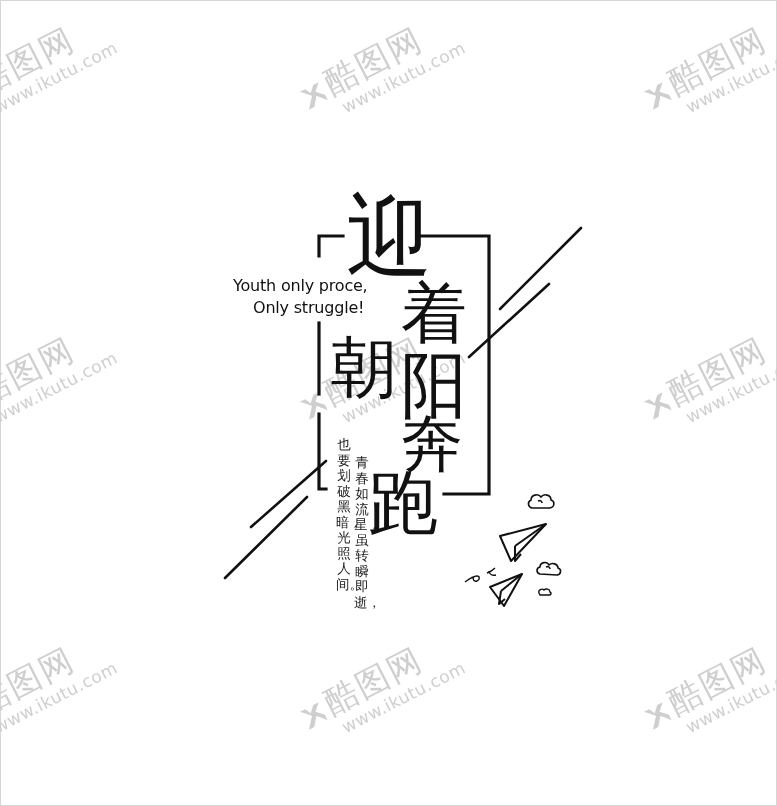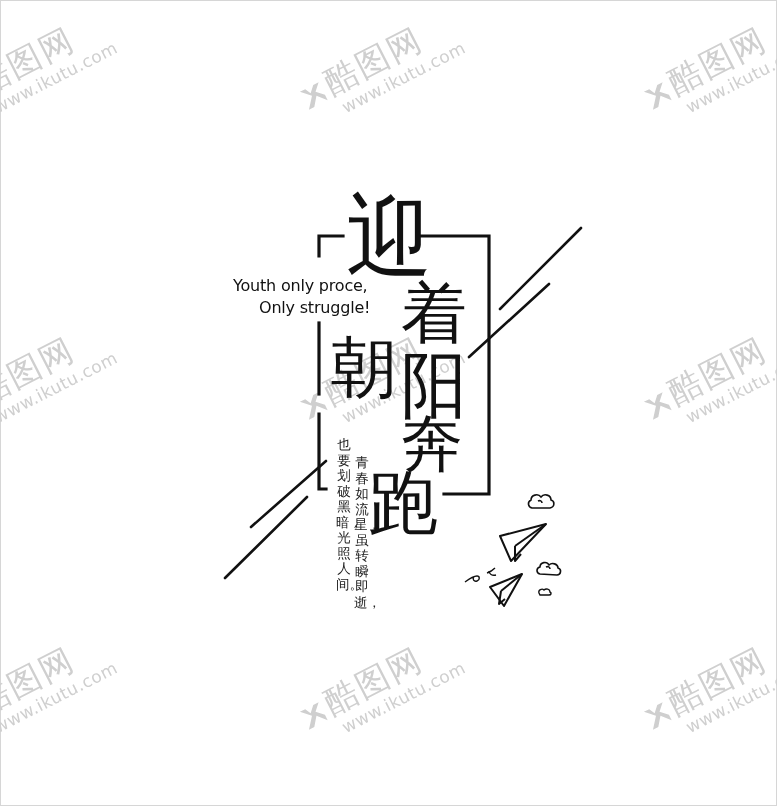--- a/index.html
+++ b/index.html
@@ -139,18 +139,18 @@
   </svg>
 
   <div class="big" style="left:345px;top:192px;font-size:86px;font-weight:normal;transform:scaleY(1.05);">迎</div>
   <div class="big" style="left:400px;top:280px;font-size:66px;">着</div>
   <div class="big" style="left:330px;top:334px;font-size:66px;">朝</div>
   <div class="big" style="left:400px;top:348px;font-size:66px;transform:scaleY(1.1);transform-origin:top;">阳</div>
   <div class="big" style="left:400px;top:412px;font-size:62px;">奔</div>
   <div class="big" style="left:367px;top:467px;font-size:70px;">跑</div>
 
   <div class="eng" style="left:232px;top:275px;">Youth only proce,</div>
-  <div class="eng" style="left:258px;top:297px;">Only struggle!</div>
+  <div class="eng" style="left:252px;top:297px;">Only struggle!</div>
 
   <div class="vcol" style="left:353px;top:432px;">青春如流星，虽转瞬即逝，</div>
   <div class="vcol" style="left:335px;top:414px;">也要划破黑暗，光照人间。</div>
 
 </div>
 
 </body></html>

